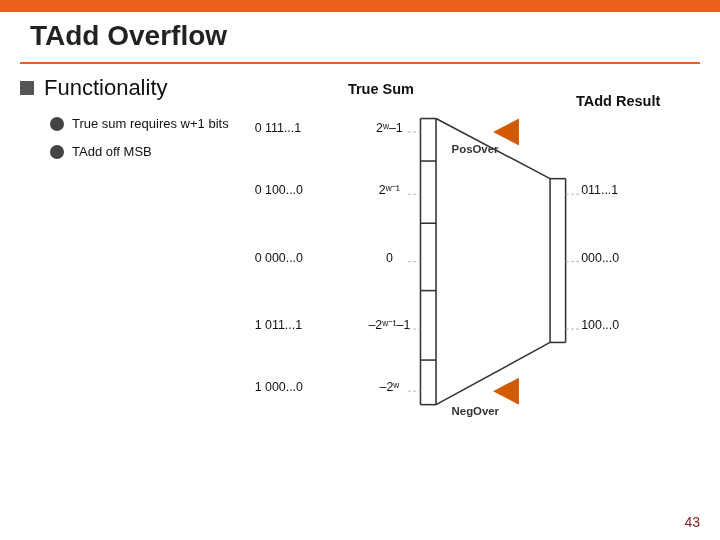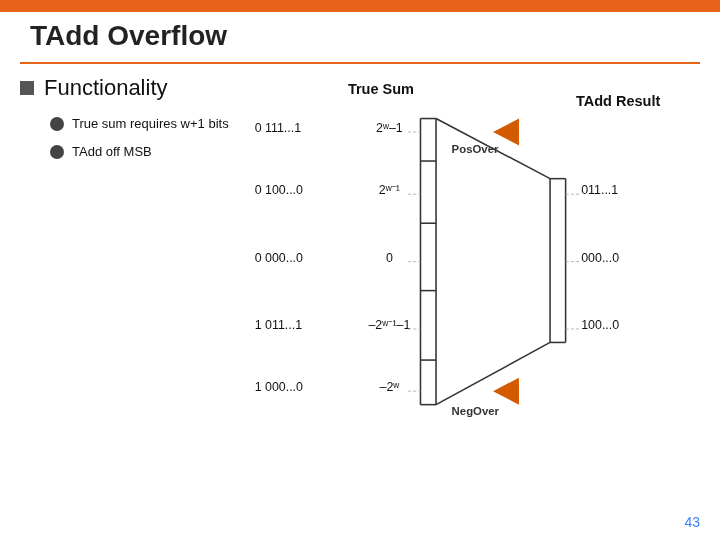--- a/index.html
+++ b/index.html
@@ -39,21 +39,21 @@
       height: 2px;
       background: #E8621A;
     }
 
     
     .slide-number {
       position: absolute;
       bottom: 10px;
       right: 20px;
       font-size: 14px;
-      color: #3b82f6;
+      color: #7f1d1d;
     }
 
     
     .left-content {
       position: absolute;
       top: 75px;
       left: 20px;
       width: 240px;
     }
 

